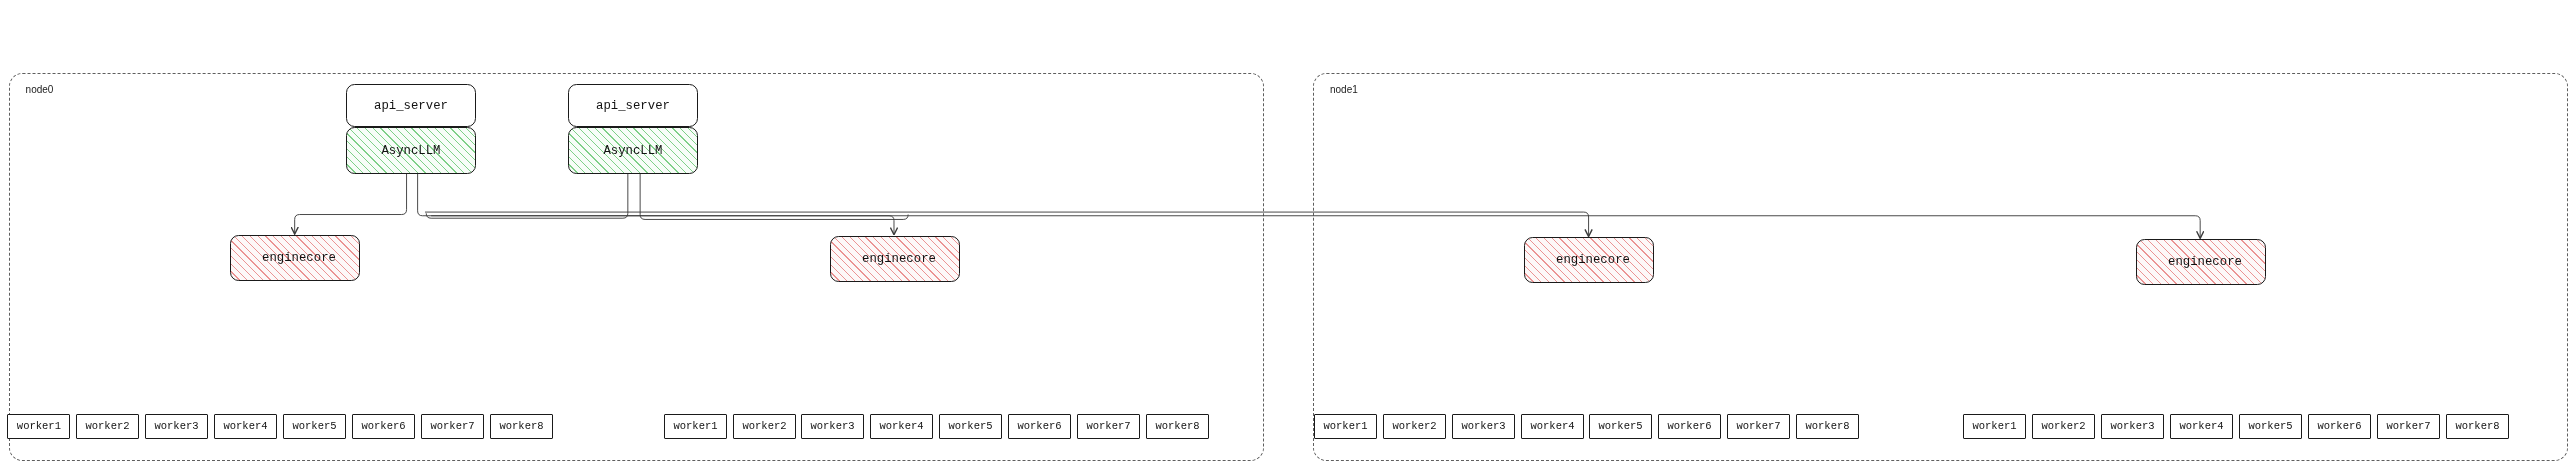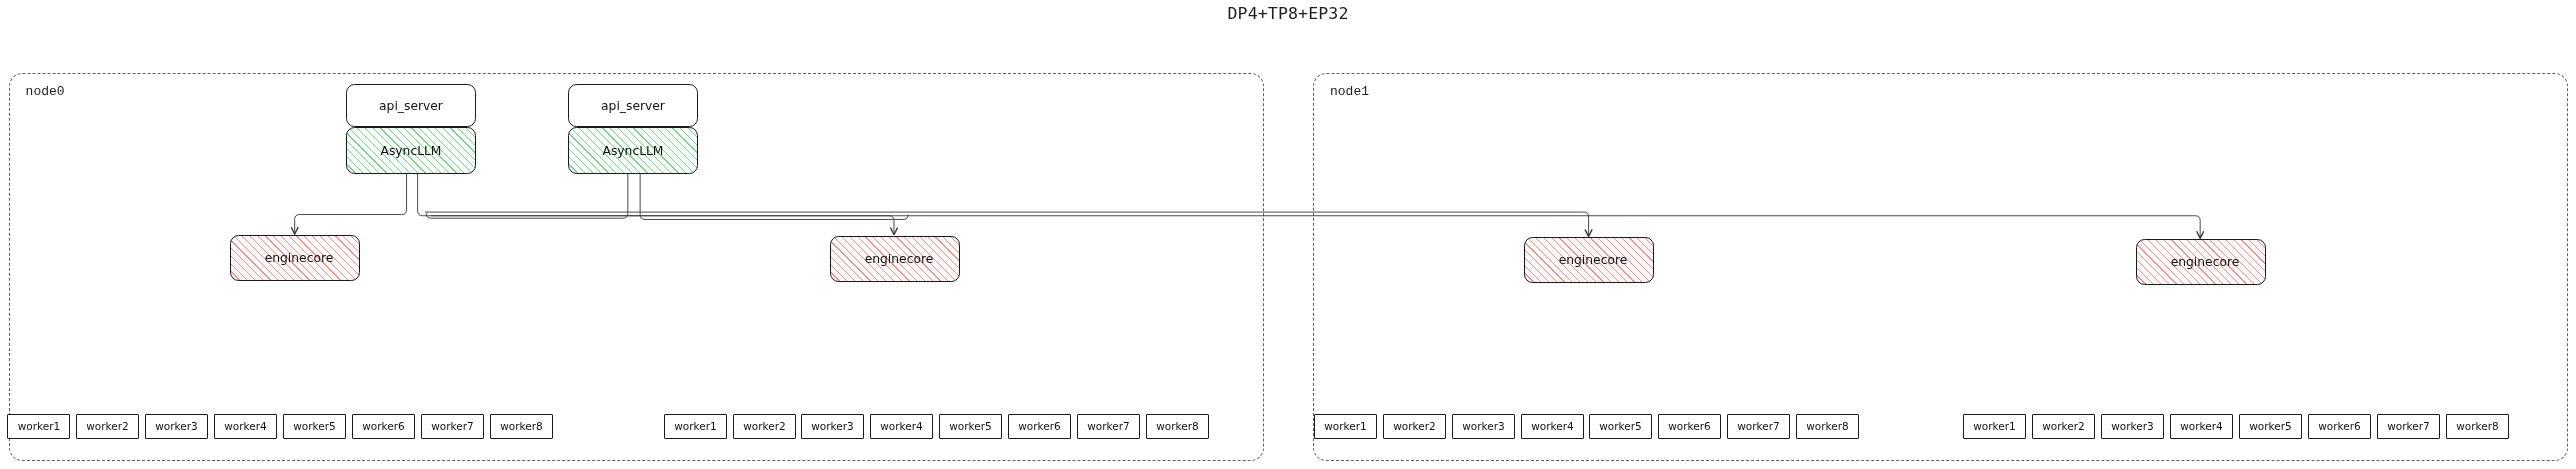--- a/index.html
+++ b/index.html
@@ -37,22 +37,22 @@
     position: absolute;
     border: 1.2px dashed #5f5f5f;
     border-radius: 13.5px;
     background: transparent;
     box-sizing: border-box;
   }
   .node-label {
     position: absolute;
     left: 16px;
     top: 9.8px;
-    font-family: Liberation Mono, monospace;
-    font-size: 13px;
+    font-family: Liberation Sans, sans-serif;
+    font-size: 10px;
     color: #212121;
     white-space: nowrap;
   }
 
   
   .box {
     position: absolute;
     box-sizing: border-box;
     border: 1.5px solid #1a1a1a;
     border-radius: 8.6px;
@@ -97,20 +97,21 @@
     border-width: 1.4px;
     border-radius: 1px;
     font-size: 10.5px;
   }
 
   
   .box > span {
     position: relative;
     z-index: 2;
     padding: 0 2.5px;
+    font-family: Liberation Mono, monospace;
   }
 
   
   #edge-layer {
     position: absolute;
     left: 0;
     top: 0;
     width: 2576px;
     height: 469px;
     pointer-events: none;
@@ -122,21 +123,20 @@
     stroke-width: 1.5;
   }
   .box { z-index: 3; }
   .node-container { z-index: 0; }
 </style>
 </head>
 <body>
 
 <div id="stage">
 
-  <div id="diagram-title">DP4+TP8+EP32</div>
 
   <svg id="edge-layer" viewBox="0 0 4188 763">
     <defs>
       <marker id="arrowhead" markerWidth="9" markerHeight="9" refX="7.6" refY="4.5" orient="auto" markerUnits="strokeWidth">
         <path d="M0.4,0.6 L8.2,4.5 L0.4,8.4" fill="none" stroke="#3b3b3b" stroke-width="1.1"></path>
       </marker>
     </defs>
 
     <path d="M 660,283 L 660,341 Q 660,349 652,349 L 486,349 Q 478,349 478,357 L 478,380" marker-end="url(#arrowhead)"></path>
     <path d="M 678,283 L 678,343 Q 678,351 686,351 L 1445,351 Q 1453,351 1453,359 L 1453,381" marker-end="url(#arrowhead)"></path>

